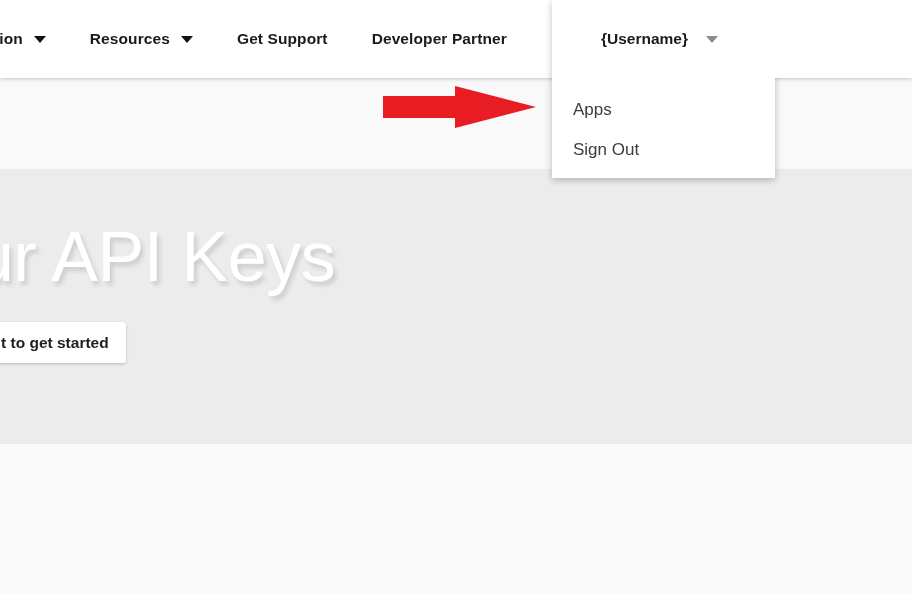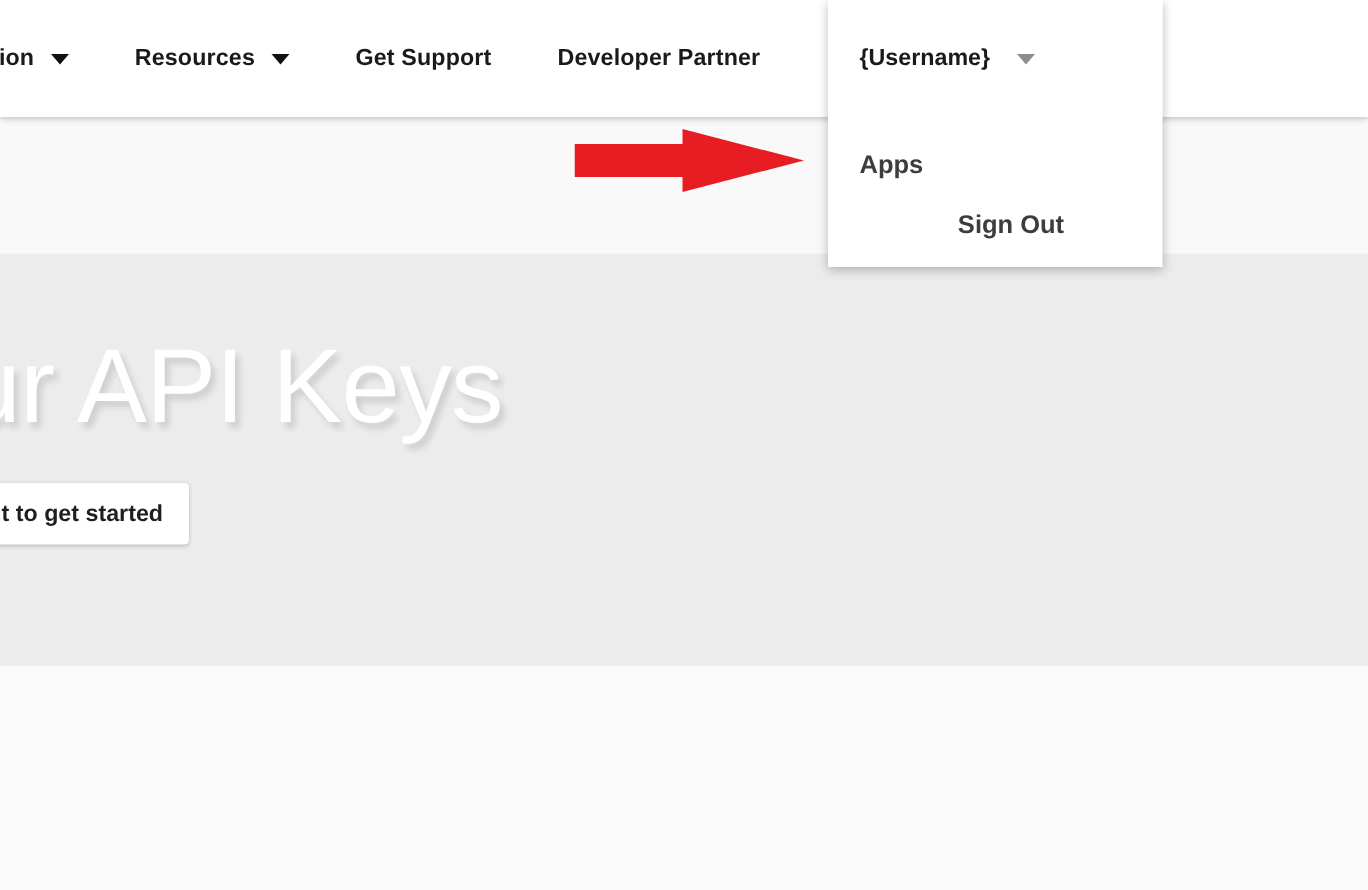--- a/index.html
+++ b/index.html
@@ -71,21 +71,21 @@
     margin-left: 11px;
     flex: 0 0 auto;
   }
   .caret.light {
     border-top-color: #8c8c8c;
   }
 
   
   #user-menu-wrap {
     position: absolute;
-    left: 552px;
+    left: 580px;
     top: 0;
     width: 223px;
     height: 78px;
     background: #ffffff;
     z-index: 40;
   }
   #user-menu-trigger {
     display: flex;
     align-items: center;
     height: 78px;
@@ -115,26 +115,26 @@
   }
   #user-dropdown .dd-spacer {
     height: 78px;
   }
   .dd-item {
     height: 40px;
     line-height: 40px;
     padding-left: 21px;
     font-size: 17px;
     color: #3d3d3d;
-    font-weight: bold;
+    font-weight: normal;
     cursor: pointer;
     white-space: nowrap;
   }
   #dd-apps { margin-top: 12px; }
-  #dd-signout { margin-top: 0px; text-align: center; }
+  #dd-signout { margin-top: 0px; }
 
   
   #subband {
     position: absolute;
     left: 0;
     top: 78px;
     width: 912px;
     height: 91px;
     background: #f9f9f9;
     z-index: 5;

